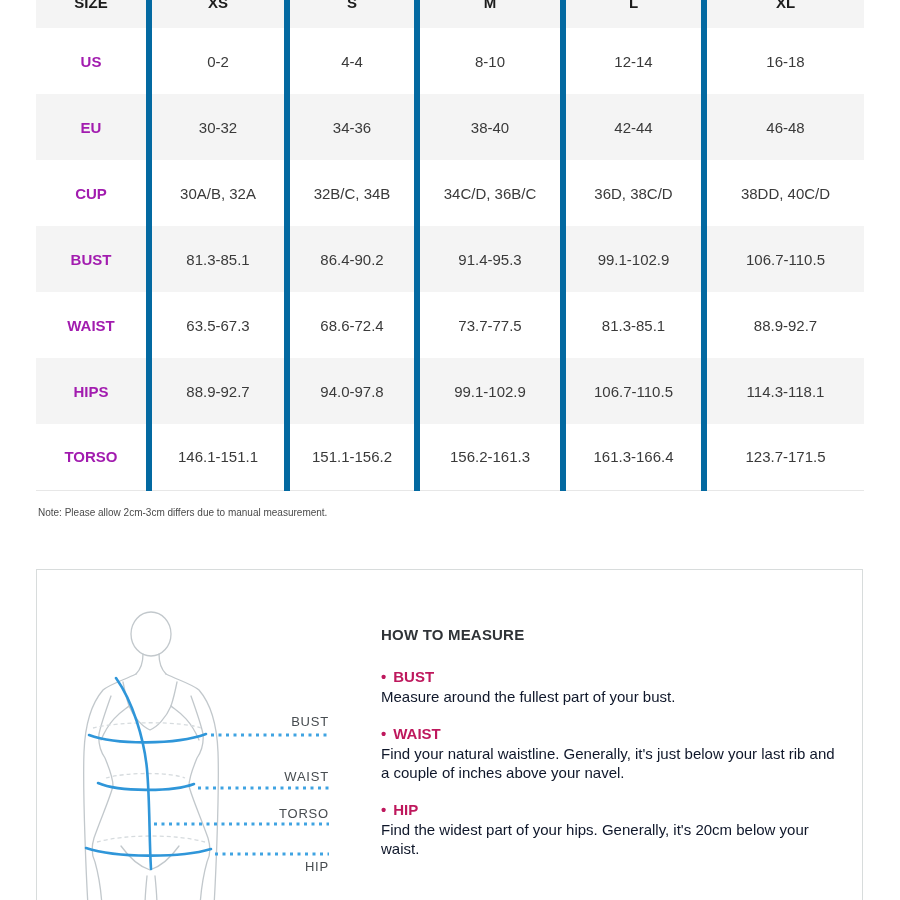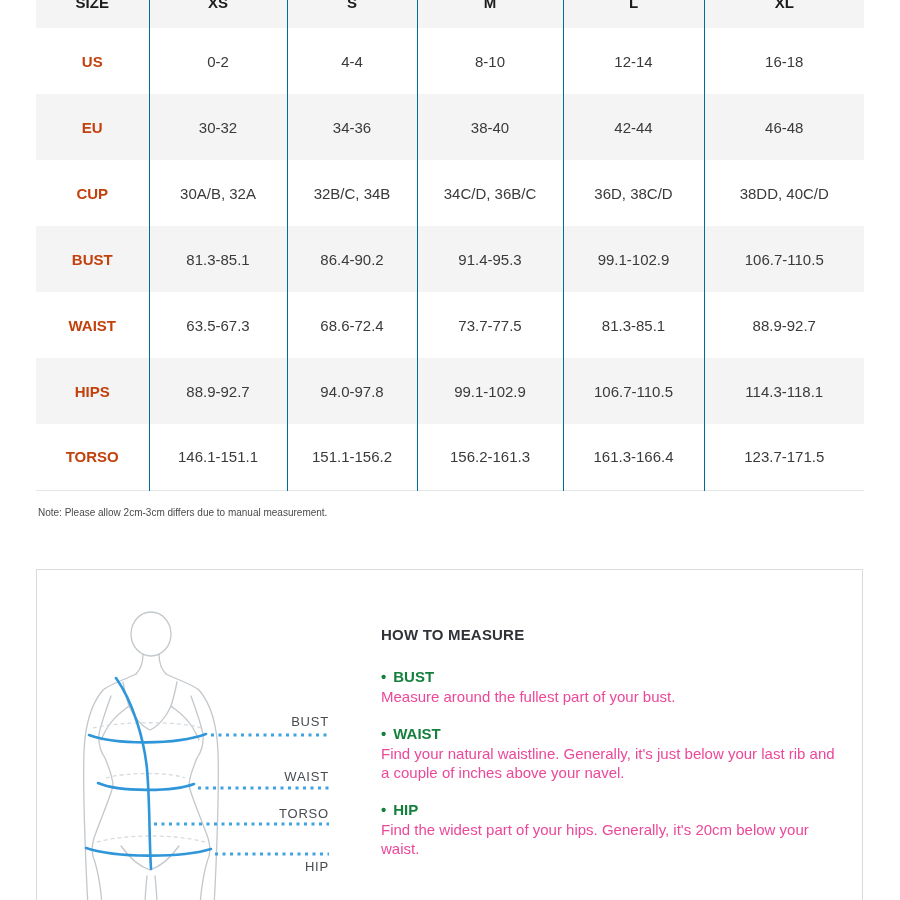--- a/index.html
+++ b/index.html
@@ -12,42 +12,42 @@
   .table-wrap { position:absolute; left:36px; top:0; width:828px; }
   table.size-chart { width:828px; border-collapse:collapse; table-layout:fixed; border-bottom:1px solid #e7e7e7; }
   .size-chart col.c0 { width:113px; }
   .size-chart col.c1 { width:138px; }
   .size-chart col.c2 { width:130px; }
   .size-chart col.c3 { width:146px; }
   .size-chart col.c4 { width:141px; }
   .size-chart col.c5 { width:160px; }
   .size-chart th, .size-chart td {
     text-align:center; vertical-align:middle; font-size:15px; color:#3a3a3a;
-    border-left:1px solid #0369a1;
+    border-left:6px solid #0369a1;
   }
   .size-chart th:first-child, .size-chart td:first-child { border-left:none; }
   .size-chart tr.head th { height:28px; overflow:hidden; vertical-align:top; font-weight:bold; color:#1c1c1c; }
   .size-chart tr.head th span { display:block; margin-top:-5px; line-height:15px; }
   .size-chart tr.data { height:66px; }
-  .size-chart td.rowlabel { font-weight:bold; color:#c2410c; }
+  .size-chart td.rowlabel { font-weight:bold; color:#a21caf; }
   .size-chart tr.stripe { background:#f4f4f4; }
   
   .note { position:absolute; left:38px; top:507px; font-size:10px; color:#4a4a4a; }
   
   .measure-card {
     position:absolute; left:36px; top:569px; width:827px; height:400px;
     background:#fff; border:1px solid #d8dcdc;
   }
   .diagram { position:absolute; left:24px; top:14px; }
   .measure-text { position:absolute; left:344px; top:56px; width:455px; }
   .measure-title { font-size:15px; font-weight:bold; color:#2f3337; margin-bottom:24px; letter-spacing:0.2px; }
   .m-item { margin-bottom:18px; }
-  .m-label { font-size:15px; font-weight:bold; color:#15803d; line-height:19px; margin-bottom:1px; }
+  .m-label { font-size:15px; font-weight:bold; color:#be185d; line-height:19px; margin-bottom:1px; }
   .m-label .bullet { font-size:15px; margin-right:7px; }
-  .m-text { font-size:15px; line-height:19px; color:#ec4899; }
+  .m-text { font-size:15px; line-height:19px; color:#0f172a; }
   .diag-label { font-family:"Liberation Sans", sans-serif; font-size:13px; letter-spacing:0.8px; fill:#474c50; }
 </style>
 </head>
 <body>
 
 <div class="page">
 
   <div class="table-wrap">
     <table class="size-chart">
       <colgroup>

